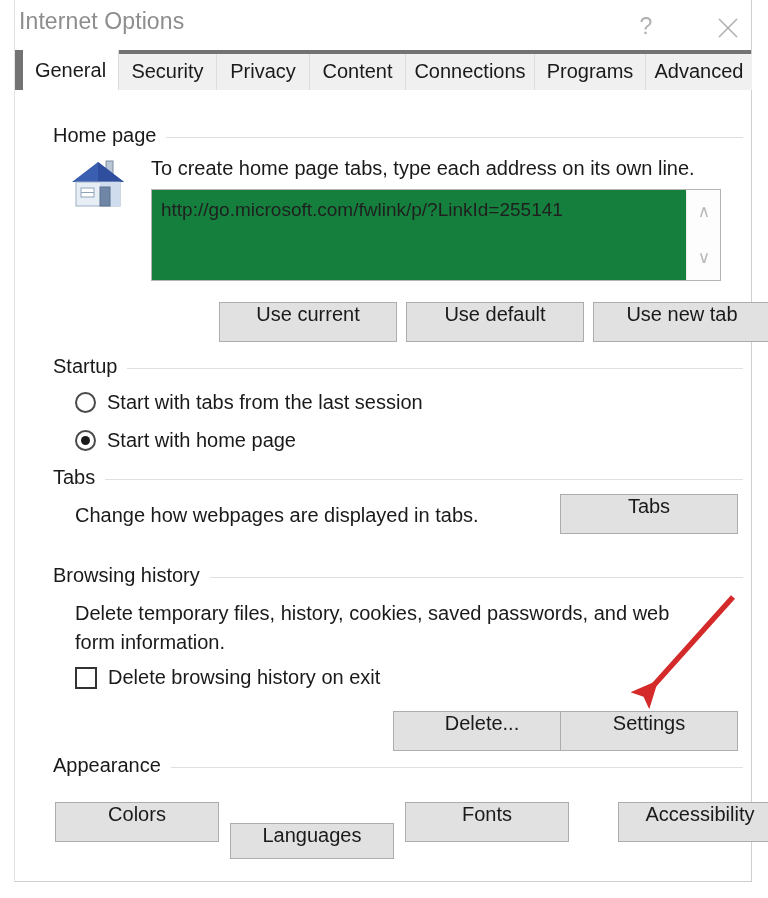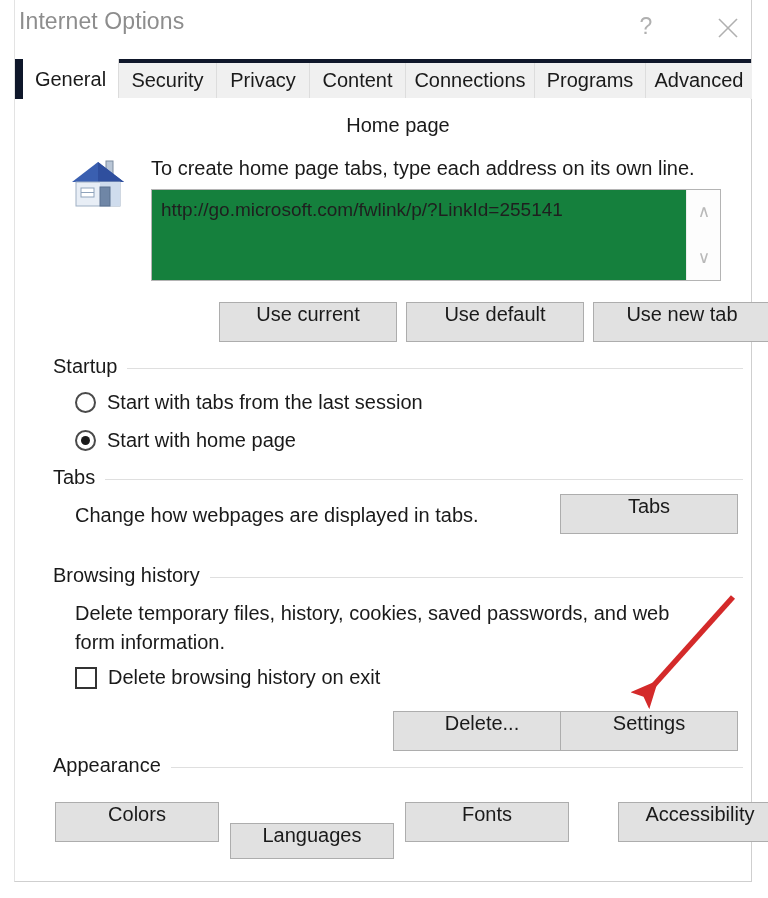--- a/index.html
+++ b/index.html
@@ -60,24 +60,24 @@
     user-select: none;
   }
   #help-btn { left: 608px; font-size: 23px; }
   #close-btn { left: 690px; }
   #close-btn svg { display: block; margin: 11px auto; }
 
   
   #tabstrip {
     position: absolute;
     left: 0;
-    top: 59px;
+    top: 50px;
     width: 100%;
     height: 40px;
-    background: #0f172a;
+    background: #737373;
   }
   #tabstrip-bg {
     position: absolute;
     left: 8px;
     top: 4px;
     right: 1px;
     height: 36px;
     background: #f0f0f0;
     border-bottom: 1px solid #d7d7d7;
     box-sizing: border-box;
@@ -265,21 +265,21 @@
     <div class="tab" style="left:104px; width:98px;">Security</div>
     <div class="tab" style="left:202px; width:93px;">Privacy</div>
     <div class="tab" style="left:295px; width:96px;">Content</div>
     <div class="tab" style="left:391px; width:129px;">Connections</div>
     <div class="tab" style="left:520px; width:111px;">Programs</div>
     <div class="tab" style="left:631px; width:106px; border-right:none;">Advanced</div>
   </div>
 
   <div id="content">
 
-    <div class="group-head" style="left:30px; top:16px; width:690px;flex-direction:column;">
+    <div class="group-head" style="left:30px; top:26px; width:690px;">
       <span>Home page</span>
       <span class="rule"></span>
     </div>
 
     <div id="home-icon" style="left:44px; top:54px;">
       <svg width="62" height="62" viewBox="0 0 62 62" aria-hidden="true">
         <rect x="39" y="9" width="7" height="13" fill="#b9c6d6" stroke="#7d8ca0" stroke-width="1"></rect>
         <polygon points="31,10 57,30 5,30" fill="#3a5fb0"></polygon>
         <polygon points="31,10 57,30 31,30" fill="#2f4f9e"></polygon>
         <rect x="9" y="30" width="44" height="24" fill="#e8eef6" stroke="#9fb0c4" stroke-width="1"></rect>

